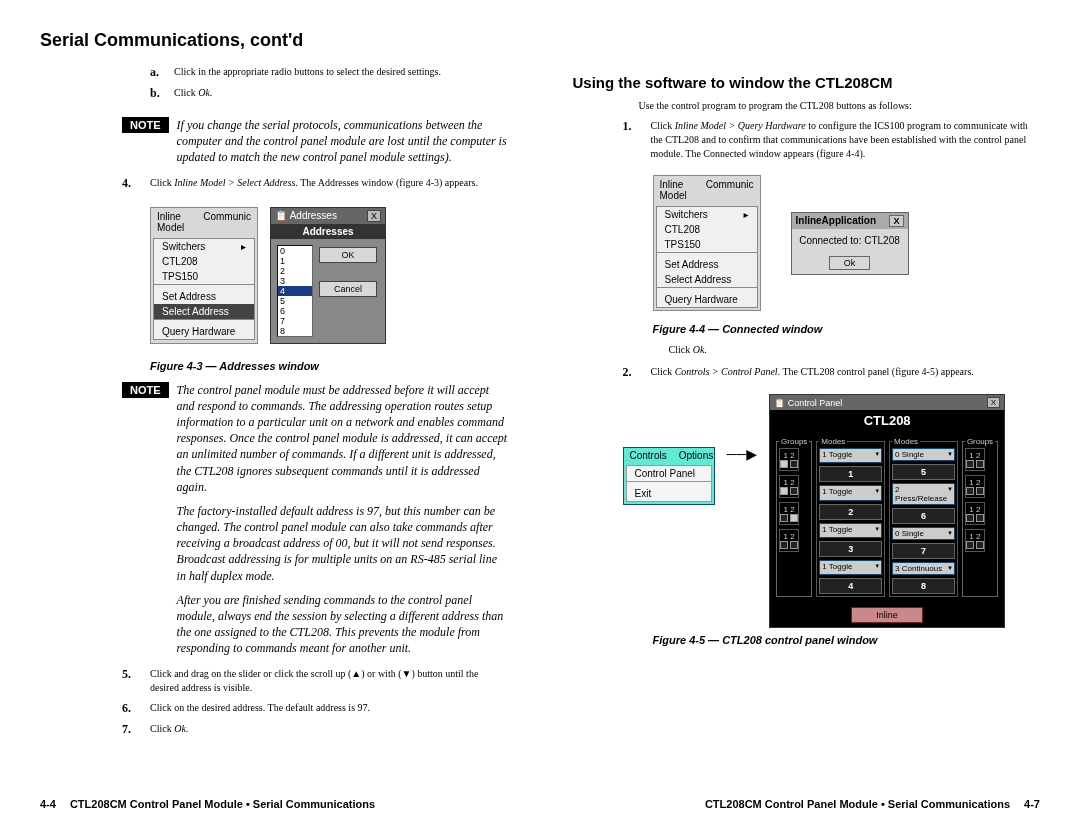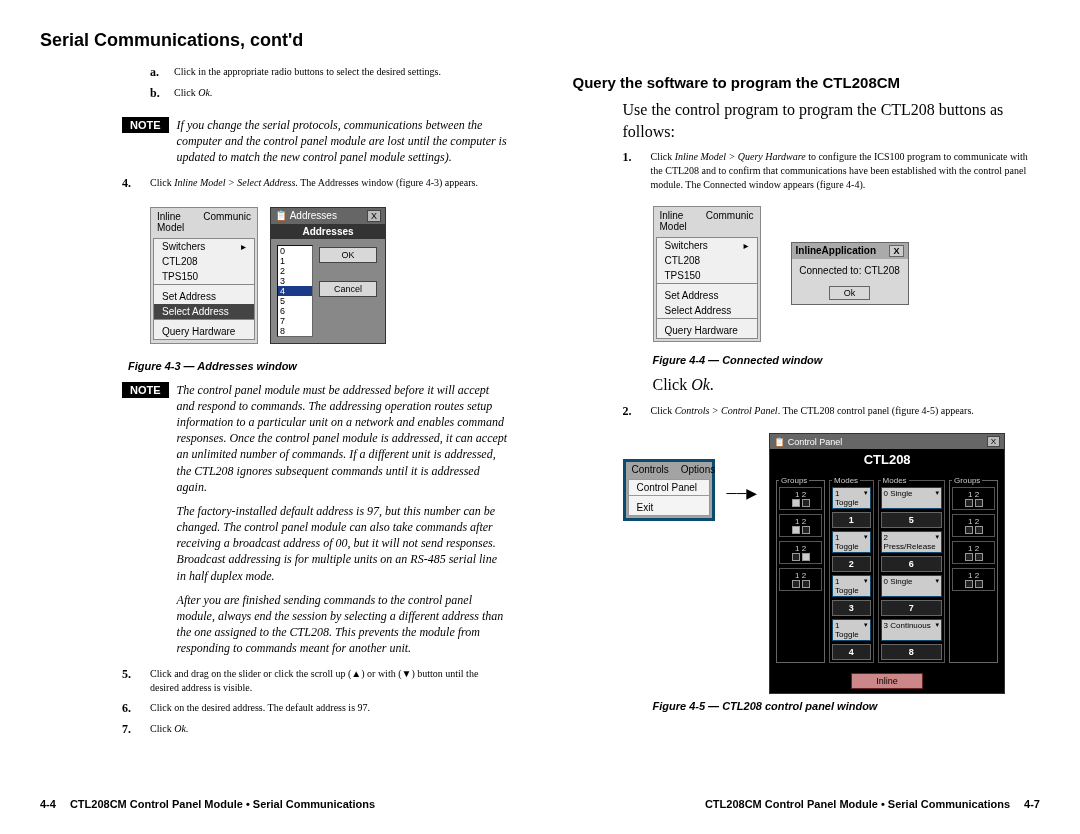--- a/index.html
+++ b/index.html
@@ -28,41 +28,42 @@
     font-size: 18px;
     margin-bottom: 14px;
   }
   h2.sub-heading {
     font-family: Arial, Helvetica, sans-serif;
     font-weight: bold;
     font-size: 15px;
     margin-bottom: 8px;
   }
   .body-text {
-    font-size: 16px;
+    font-size: 10px;
     line-height: 1.4;
+    margin-left: 16px;
   }
   .list-item { display: flex; margin-bottom: 6px; }
   .list-marker { min-width: 28px; font-weight: bold; font-size: 12px; }
   .list-body { flex: 1; font-size: 10px; line-height: 1.4; }
   .list-item.sub .list-marker { min-width: 24px; }
   .note-block { display: flex; margin: 10px 0 10px 82px; }
   .note-label {
     background: #000; color: #fff;
     font-family: Arial, sans-serif; font-weight: bold;
     font-size: 11px; padding: 2px 8px; height: 16px;
     margin-right: 8px; flex-shrink: 0;
   }
   .note-text {
     font-style: italic; font-size: 12px; line-height: 1.35;
   }
   .figure-wrap { text-align: left; margin: 10px 0 10px 110px; }
   .figure-caption {
     font-family: Arial, sans-serif; font-weight: bold; font-style: italic;
-    font-size: 11px; margin-top: 6px; margin-left: 88px;
+    font-size: 11px; margin-top: 6px; margin-left: 110px;
   }
   .figure-caption-right {
     font-family: Arial, sans-serif; font-weight: bold; font-style: italic;
     font-size: 11px; margin-top: 6px; margin-left: 80px;
   }
   .footer {
     position: absolute; bottom: 24px; left: 40px; right: 40px;
     display: flex; justify-content: space-between;
     font-family: Arial, sans-serif; font-weight: bold; font-size: 11px;
   }
@@ -130,40 +131,40 @@
   .inline-app .tbar{display:flex;justify-content:space-between;background:#aaa;padding:2px 4px;font-weight:bold;}
   .inline-app .xbtn{background:#ccc;border:1px solid #666;padding:0 3px;font-size:9px;}
   .inline-app .msg{padding:6px;text-align:center;}
   .inline-app .btnrow{text-align:center;padding:4px;}
   .inline-app .btnrow button{font-size:9px;padding:1px 14px;background:#d8d8d8;border:1px solid #666;}
 
   
   .fig45 { display:flex; gap:12px; margin-left:50px; }
   .ctrl-menu {
     font-family: Arial, sans-serif; font-size:10px;
-    background:#a3a3a3; border:3px solid #0c4a6e; width:92px; align-self:flex-start; margin-top:26px;
+    background:#5eead4; border:1px solid #0c4a6e; width:92px; align-self:flex-start; margin-top:53px;
   }
   .ctrl-menu .head{display:flex;}
   .ctrl-menu .head div{padding:2px 6px;}
   .ctrl-menu .sub{background:#f4f4f4;border:1px solid #999;margin:2px;}
   .ctrl-menu .sub div{padding:2px 8px;}
   .ctrl-menu .rule{border-top:1px solid #999;}
   .arrow-line{align-self:flex-start;margin-top:52px;font-size:14px;}
 
   .cp-window {
     font-family: Arial, sans-serif; font-size:9px;
     background:#8c8c8c; border:1px solid #333; width:236px;
   }
   .cp-window .tbar{display:flex;justify-content:space-between;align-items:center;background:#666;color:#fff;padding:2px 4px;}
   .cp-window .tbar .xbtn{background:#bbb;color:#000;border:1px solid #444;padding:0 3px;font-size:8px;}
   .cp-window .device{background:#000;color:#fff;text-align:center;font-weight:bold;font-size:13px;padding:3px;}
   .cp-window .panel{background:#000;padding:6px;}
   .cp-window fieldset{border:1px solid #666;padding:2px;}
   .cp-window legend{color:#ccc;font-size:8px;padding:0 2px;}
-  .cp-window .grp{border:1px solid #555;width:43px;display:flex;flex-direction:column;align-items:center;padding:2px;}
+  .cp-window .grp{border:1px solid #555;width:20px;display:flex;flex-direction:column;align-items:center;padding:2px;}
   .cp-window .grp .nums{color:#ccc;font-size:8px;}
   .cp-window .grp .boxes{display:flex;gap:2px;}
   .cp-window .grp .cb{width:8px;height:8px;border:1px solid #999;background:#222;}
   .cp-window .grp .cb.on{background:#ccc;}
   .cp-window .modes-col{flex:1;border:1px solid #555;display:flex;flex-direction:column;gap:3px;padding:2px;}
   .cp-window .dropdown{flex:1;background:#ccc;border:1px solid #0c4a6e;font-size:8px;padding:1px 2px;display:flex;justify-content:space-between;}
   .cp-window .dropdown .v{color:#000;}
   .cp-window .dropdown .ar{font-size:7px;}
   .cp-window .num-btn{background:#222;color:#fff;border:1px solid #666;text-align:center;font-weight:bold;padding:2px;}
   .cp-window .prog-row{text-align:center;padding:4px;background:#000;}
@@ -278,21 +279,21 @@
         <div class="list-body">
           <span>Click </span><em class="ital">Ok</em><span>.</span>
         </div>
       </div>
     </div>
 
   </div>
 
   <div class="col">
     <div style="height:44px;"></div>
-    <h2 class="sub-heading">Query the software to program the CTL208CM</h2>
+    <h2 class="sub-heading">Using the software to window the CTL208CM</h2>
 
     <div style="padding-left:50px;">
       <div class="body-text">Use the control program to program the CTL208 buttons as follows:</div>
       <div style="height:6px;"></div>
       <div class="list-item">
         <div class="list-marker">1.</div>
         <div class="list-body">
           <span>Click </span><em class="ital">Inline Model &gt; Query Hardware</em><span> to configure the ICS100 program to communicate with the CTL208 and to confirm that communications have been established with the control panel module.  The Connected window appears (figure 4-4).</span>
         </div>
       </div>

